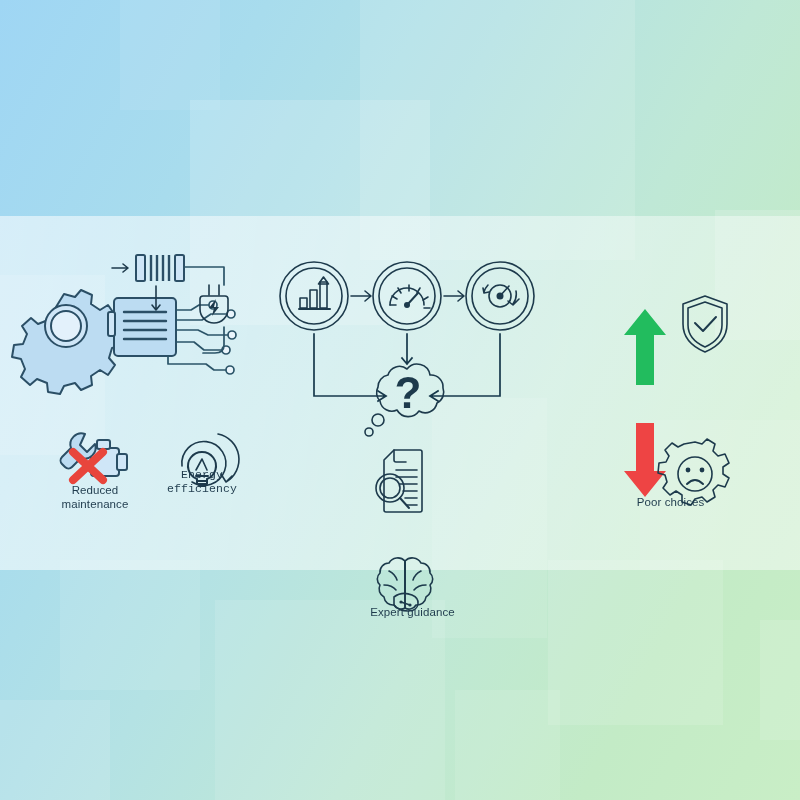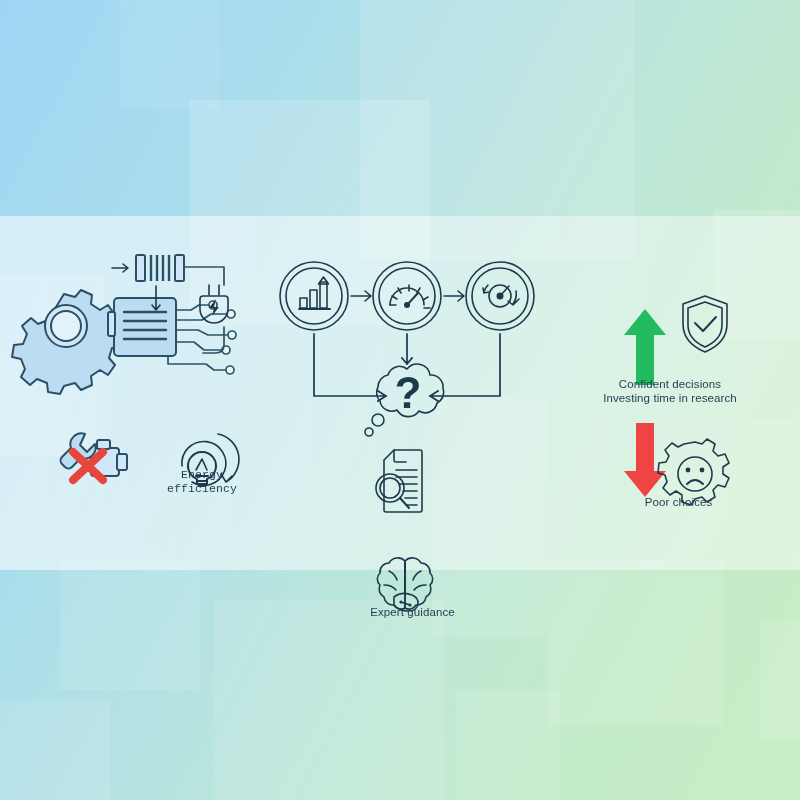--- a/index.html
+++ b/index.html
@@ -153,20 +153,22 @@
     <svg width="72" height="62" viewBox="0 0 72 62" style="position:absolute;left:166px;top:212px;">
       <path class="ink" d="M31 51 a14 14 0 1 1 10 0 v5 h-10 z"></path>
       <line class="ink" x1="30" y1="48" x2="42" y2="48"></line>
       <line class="ink" x1="31" y1="53" x2="41" y2="53"></line>
       <path class="ink" d="M33 58 h6"></path>
       <path class="ink-thin" d="M16 38 a22 22 0 1 1 10 16"></path>
       <path class="ink-thin" d="M30 42 l6 -11 5 11"></path>
       <path class="ink-thin" d="M52 6 a26 26 0 0 1 8 48 m-5 -8 l5 8 6 -6"></path>
     </svg>
 
+    <div class="label" style="left:42px;top:268px;width:106px;">Reduced
+maintenance</div>
     <div class="label" style="left:152px;top:252px;width:100px;font-family:Liberation Mono, monospace;">Energy
 efficiency</div>
   </div>
 
   <div class="grp" style="left:270px;top:216px;width:280px;height:420px;">
 
     <svg width="72" height="72" viewBox="0 0 72 72" style="position:absolute;left:8px;top:44px;">
       <circle class="ink-thin" cx="36" cy="36" r="34"></circle>
       <circle class="ink-thin" cx="36" cy="36" r="28"></circle>
       <g>
@@ -257,31 +259,29 @@
     <svg width="58" height="62" viewBox="0 0 58 62" style="position:absolute;left:126px;top:76px;">
       <path class="ink-thin" d="M29 4 l22 8 v20 c0 14 -10 23 -22 28 c-12 -5 -22 -14 -22 -28 v-20z"></path>
       <path class="ink-thin" d="M29 10 l17 6 v17 c0 11 -8 18 -17 22 c-9 -4 -17 -11 -17 -22 v-17z"></path>
       <path class="ink" d="M19 31 l8 8 13 -14" stroke-width="3"></path>
     </svg>
 
     <svg width="46" height="80" viewBox="0 0 46 80" style="position:absolute;left:72px;top:91px;">
       <path d="M23 2 L44 28 H32 V78 H14 V28 H2 Z" fill="#22bc5e"></path>
     </svg>
 
-    <div class="label" style="left:10px;top:162px;width:220px;">Confident decisions
-Investing time in research</div>
 
     <svg width="46" height="78" viewBox="0 0 46 78" style="position:absolute;left:72px;top:205px;">
       <path d="M23 76 L44 50 H32 V2 H14 V50 H2 Z" fill="#ee4444"></path>
     </svg>
 
     <svg width="74" height="74" viewBox="0 0 74 74" style="position:absolute;left:108px;top:221px;">
       <path class="ink-thin" d="M37 5 l7 2 5 -5 8 5 -2 7 5 5 7 -2 4 9 -6 4 0 7 6 4 -4 9 -7 -2 -5 5 2 7 -8 5 -5 -5 -7 2 -4 6 -9 -3 0 -7 -6 -4 -6 4 -7 -7 4 -6 -2 -7 -7 -2 1 -10 7 -1 3 -6 -4 -6 7 -7 6 4 6 -3z" fill="#cde8d6"></path>
       <circle class="ink-thin" cx="37" cy="37" r="17" fill="#dff0e4"></circle>
       <circle class="ink-fill" cx="30" cy="33" r="2.4"></circle>
       <circle class="ink-fill" cx="44" cy="33" r="2.4"></circle>
       <path class="ink" d="M29 47 q8 -8 16 0" stroke-width="2.4"></path>
     </svg>
 
-    <div class="label" style="left:46px;top:280px;width:165px;text-align:center;">Poor choices</div>
+    <div class="label" style="left:38px;top:280px;width:165px;text-align:center;">Poor choices</div>
   </div>
 
 </div>
 
 </body></html>

